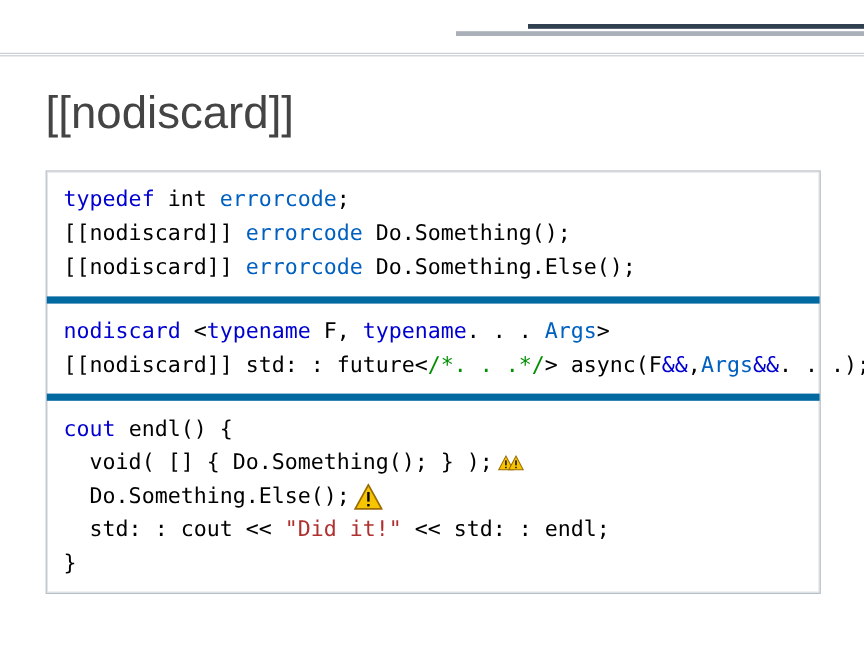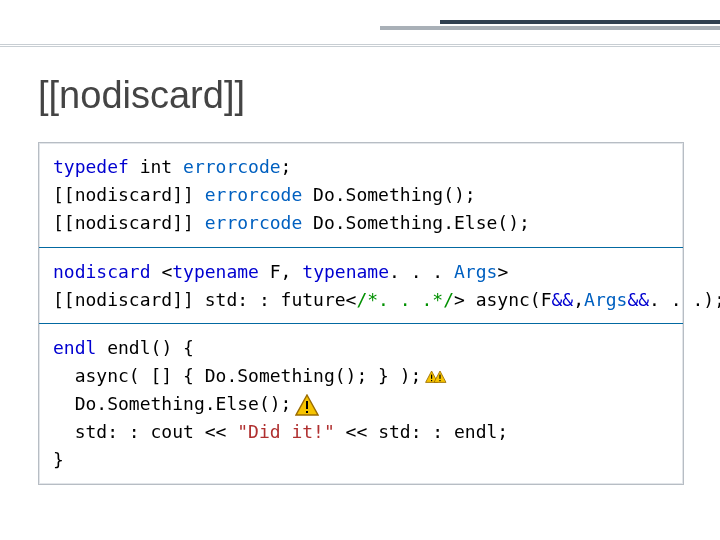--- a/index.html
+++ b/index.html
@@ -7,21 +7,21 @@
   .topbar{position:absolute;left:0;top:20px;width:720px;height:30px;}
   .topbar .stripe{position:absolute;right:0;height:4px;}
   .tb-dark{top:0;width:280px;background:#304050;}
   .tb-gray{top:6px;width:340px;background:#a9b0b7;}
   .hrule{position:absolute;left:0;top:44px;width:720px;height:4px;}
   .hrule .r1{position:absolute;left:0;top:0;width:720px;height:1px;background:#c8ced3;}
   .hrule .r2{position:absolute;left:0;top:2px;width:720px;height:1px;background:#c8ced3;}
   .title{position:absolute;left:38px;top:74px;font-size:38px;color:#444;font-weight:400;}
   .codebox{position:absolute;left:38px;top:142px;width:644px;border:1px solid #b7bdc4;
            box-shadow:0 0 0 1px #e2e5e9 inset;}
-  .block{border-bottom:1px solid #0369a1;padding:10px 14px 10px 14px;}
+  .block{border-bottom:6px solid #0369a1;padding:10px 14px 10px 14px;}
   .block:last-child{border-bottom:none;}
   pre{margin:0;font-family:Consolas,"Lucida Console",monospace;font-size:18px;
       line-height:1.55;white-space:pre;color:#000;}
   pre .kw{color:#0000d0;}
   pre .tp{color:#0060c0;}
   pre .cm{color:#009000;}
   pre .st{color:#b03030;}
   .warn{display:inline-block;vertical-align:-6px;width:24px;height:22px;margin-left:4px;}
   .warn svg{width:24px;height:22px;}
   .warn.two{width:40px;}
@@ -50,22 +50,22 @@
 <span>[[nodiscard]] </span><span class="tp">errorcode </span><span>Do.Something();</span>
 <span>[[nodiscard]] </span><span class="tp">errorcode </span><span>Do.Something.Else();</span></pre>
     </div>
 
     <div class="block">
 <pre><span class="kw">nodiscard</span><span> &lt;</span><span class="kw">typename</span><span> F, </span><span class="kw">typename</span><span>. . . </span><span class="tp">Args</span><span>&gt;</span>
 <span>[[nodiscard]] </span><span>std: : future&lt;</span><span class="cm">/*. . .*/</span><span>&gt; async(F</span><span class="kw">&amp;&amp;</span><span>,</span><span class="tp">Args</span><span class="kw">&amp;&amp;</span><span>. . .);</span></pre>
     </div>
 
     <div class="block">
-<pre><span class="kw">endl</span><span> endl() {</span>
-<span>  async( [] { Do.Something(); } );</span><span class="warn two"><svg viewBox="0 0 40 22">
+<pre><span class="kw">cout</span><span> endl() {</span>
+<span>  void( [] { Do.Something(); } );</span><span class="warn two"><svg viewBox="0 0 40 22">
               <g transform="translate(0,0)">
                 <polygon points="11,1 21,20 1,20" fill="#f6c400" stroke="#9a6b00" stroke-width="1.4"></polygon>
                 <rect x="10" y="7" width="2" height="7" fill="#000"></rect>
                 <rect x="10" y="16" width="2" height="2" fill="#000"></rect>
               </g>
               <g transform="translate(14,0)">
                 <polygon points="11,1 21,20 1,20" fill="#f6c400" stroke="#9a6b00" stroke-width="1.4"></polygon>
                 <rect x="10" y="7" width="2" height="7" fill="#000"></rect>
                 <rect x="10" y="16" width="2" height="2" fill="#000"></rect>
               </g>

